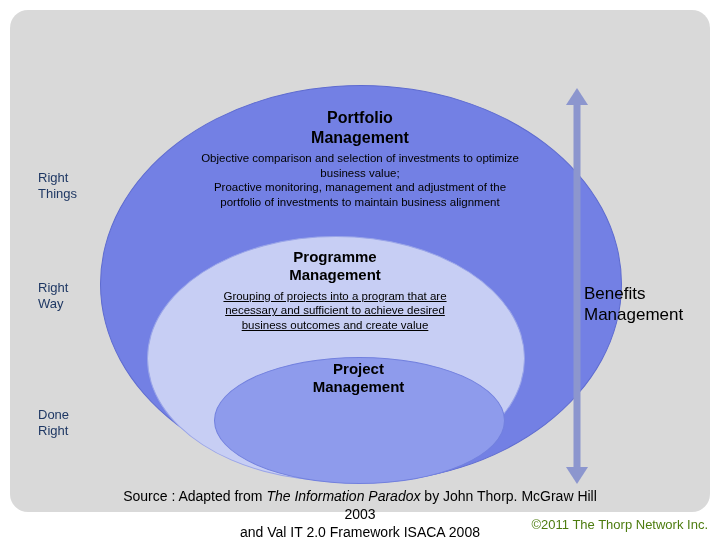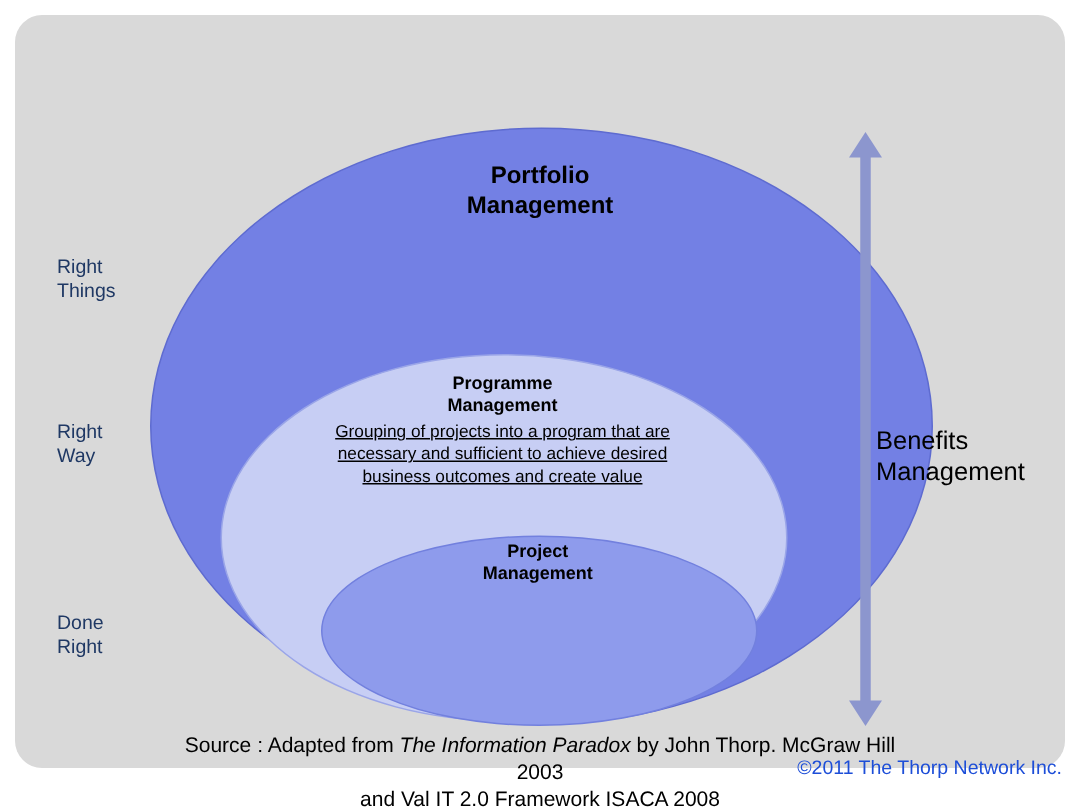--- a/index.html
+++ b/index.html
@@ -44,21 +44,21 @@
     position: absolute;
     text-align: center;
     color: #000000;
   }
   .ellipse-title {
     font-weight: bold;
     font-size: 16px;
     line-height: 1.22;
     white-space: pre-line;
   }
-  .ellipse-title.small { font-size: 12px; }
+  .ellipse-title.small { font-size: 15px; }
   .ellipse-desc {
     font-size: 11.5px;
     line-height: 1.28;
     margin-top: 4px;
   }
   .side-label {
     position: absolute;
     color: #1F3864;
     font-size: 13px;
     line-height: 1.25;
@@ -85,40 +85,44 @@
     left: 120px; top: 487px;
     width: 480px;
     text-align: center;
     font-size: 14px;
     line-height: 1.3;
     color: #000000;
   }
   .source-note .italic { font-style: italic; }
   .copyright {
     position: absolute;
-    right: 12px; top: 504px;
+    right: 12px; top: 517px;
     font-size: 13px;
-    color: #1d4ed8;
+    color: #4d7c0f;
     text-align: center;
   }
 </style>
 </head>
 <body>
 
 <div class="page">
 
   <div class="panel"></div>
 
   <div class="ellipse ellipse-portfolio"></div>
   <div class="ellipse ellipse-programme"></div>
   <div class="ellipse ellipse-project"></div>
 
   <div class="text-block" style="left:170px; top:108px; width:380px;">
     <div class="ellipse-title">Portfolio
 Management</div>
+    <div class="ellipse-desc" style="width:330px; margin-left:auto; margin-right:auto;">
+      <div>Objective comparison and selection of investments to optimize business value;</div>
+      <div>Proactive monitoring, management and adjustment of the portfolio of investments to maintain business alignment</div>
+    </div>
   </div>
 
   <div class="text-block" style="left:200px; top:248px; width:270px;">
     <div class="ellipse-title small">Programme
 Management</div>
     <div class="ellipse-desc" style="width:262px; margin-left:auto; margin-right:auto;text-decoration:underline;">Grouping of projects into a program that are necessary and sufficient to achieve desired business outcomes and create value</div>
   </div>
 
   <div class="text-block" style="left:270px; top:360px; width:177px;">
     <div class="ellipse-title small">Project

